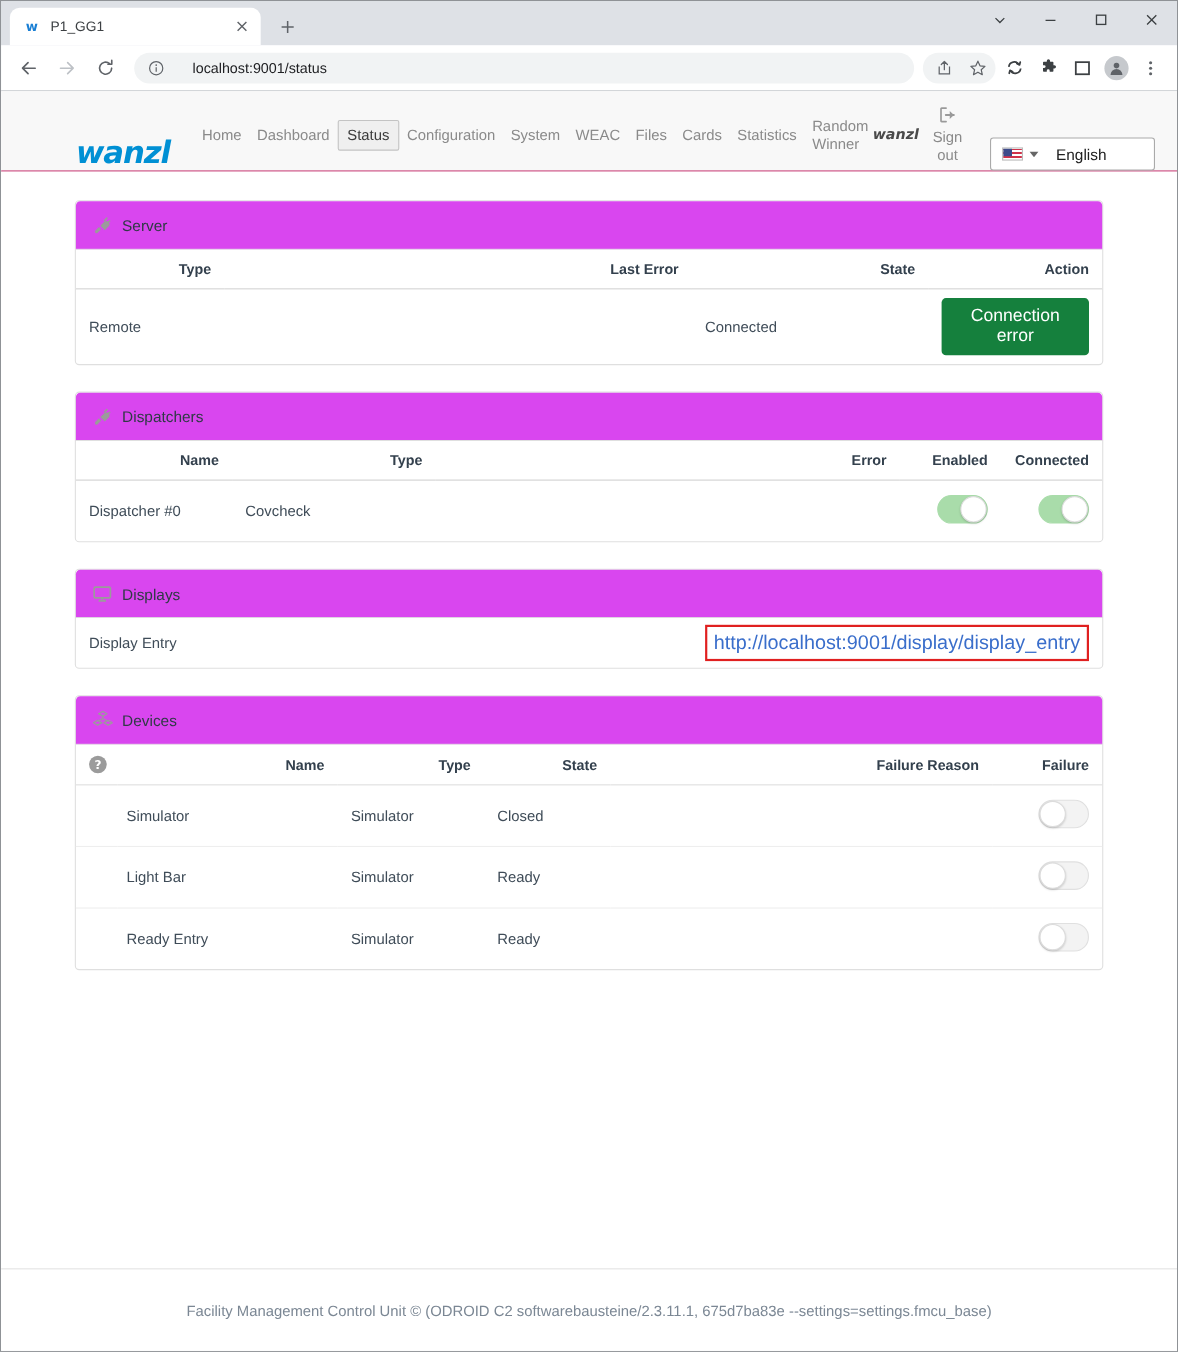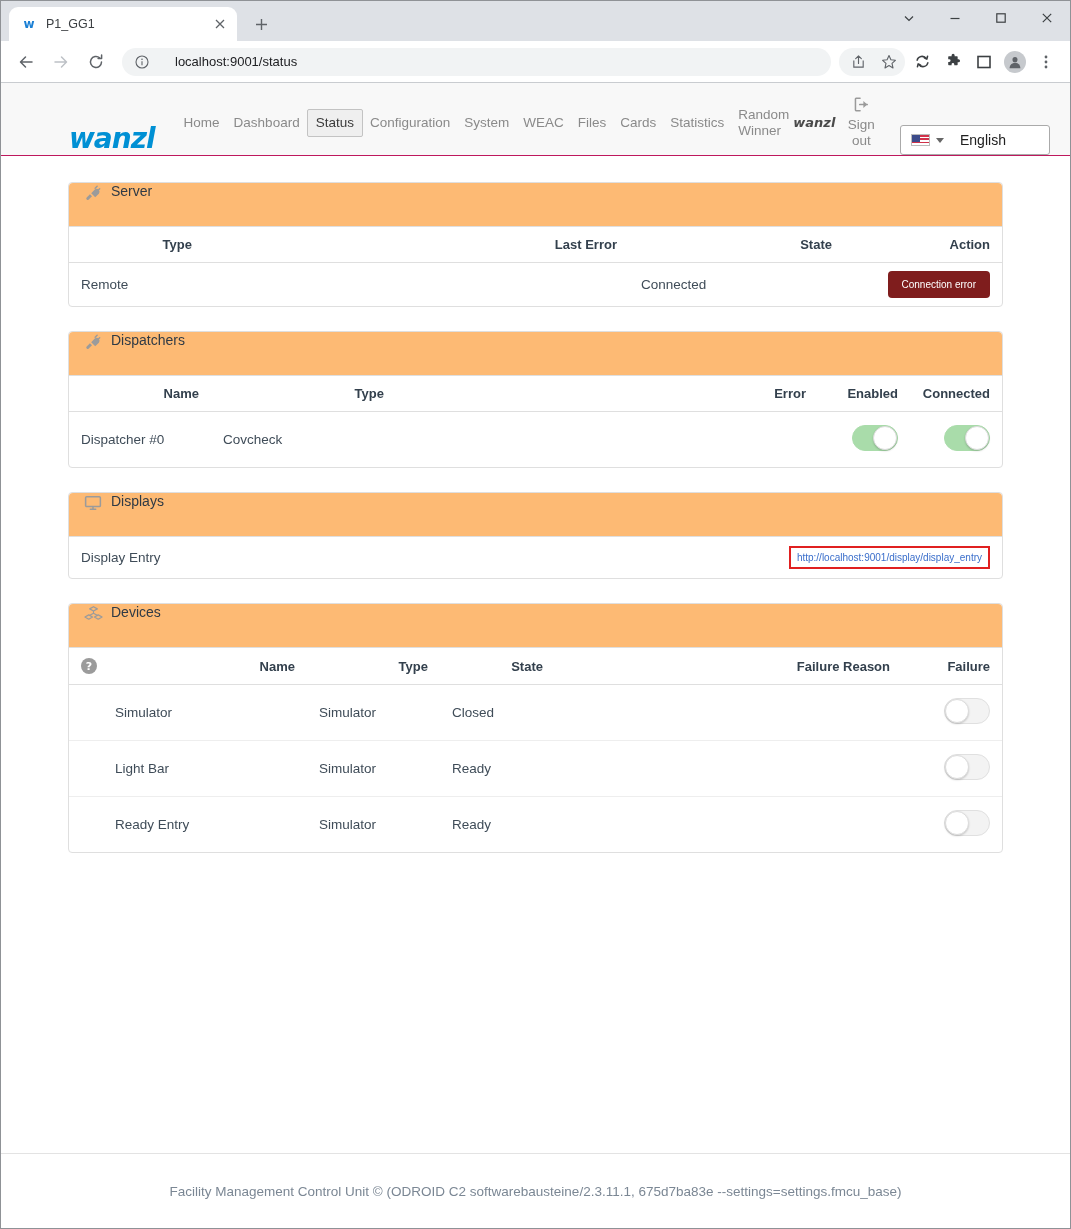--- a/index.html
+++ b/index.html
@@ -176,25 +176,25 @@
   }
   .container { width:935px; margin:0 auto; }
 
   .panel {
     border:1px solid #dfdfdf;
     border-radius:4px;
     background:#ffffff;
     margin-bottom:24px;
   }
   .panel-head {
-    background:#fdba74;
+    background:#d946ef;
     border-bottom:1px solid #dfdfdf;
     border-radius:4px 4px 0 0;
     height:44px;
-    display:flex; 
+    display:flex; align-items:center;
     padding:0 14px;
   }
   .panel-head .picon {
     width:20px; height:20px; margin-right:8px;
     display:flex; align-items:center; justify-content:center;
     color:#9b9b9b;
   }
   .panel-title { font-size:14px; color:#2f3a45; }
 
   table { width:100%; border-collapse:collapse; }
@@ -206,23 +206,23 @@
   tbody td {
     font-size:13.5px; color:#3f4c58;
     padding:13px 12px;
     border-bottom:1px solid #eeeeee;
   }
   tbody tr:last-child td { border-bottom:none; }
   .ta-right { text-align:right; }
 
   .btn-primary {
     display:inline-block;
-    background:#7f1d1d;
+    background:#15803d;
     color:#ffffff;
-    font-size:10px;
+    font-size:16px;
     padding:8px 14px;
     border-radius:4px;
     border:none;
     text-align:center;
   }
 
   
   .toggle {
     display:inline-block;
     width:46px; height:26px;
@@ -235,21 +235,21 @@
     position:absolute; top:0px; left:0px;
     width:24px; height:24px; border-radius:50%;
     background:#ffffff;
     border:1px solid #dcdcdc;
     box-shadow:0 1px 2px rgba(0,0,0,0.18);
   }
   .toggle.on { background:#a9dcaa; border-color:#a9dcaa; }
   .toggle.on .knob { left:20px; }
 
   .link {
-    color:#3a6ecb; font-size:10px; text-decoration:none;
+    color:#3a6ecb; font-size:18px; text-decoration:none;
   }
   .link-hl {
     outline:2px solid #e02020;
     padding:4px 6px; display:inline-block;
   }
   .help-icon {
     width:16px; height:16px; border-radius:50%;
     background:#9b9b9b; color:#ffffff;
     font-size:11px; font-weight:bold;
     display:flex; align-items:center; justify-content:center;

